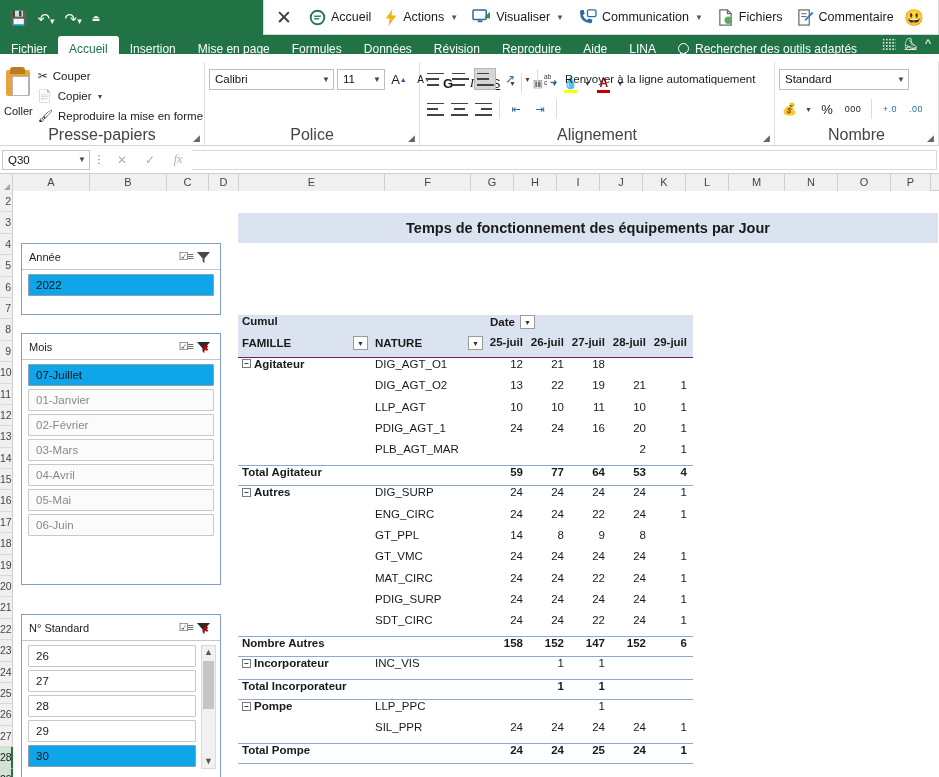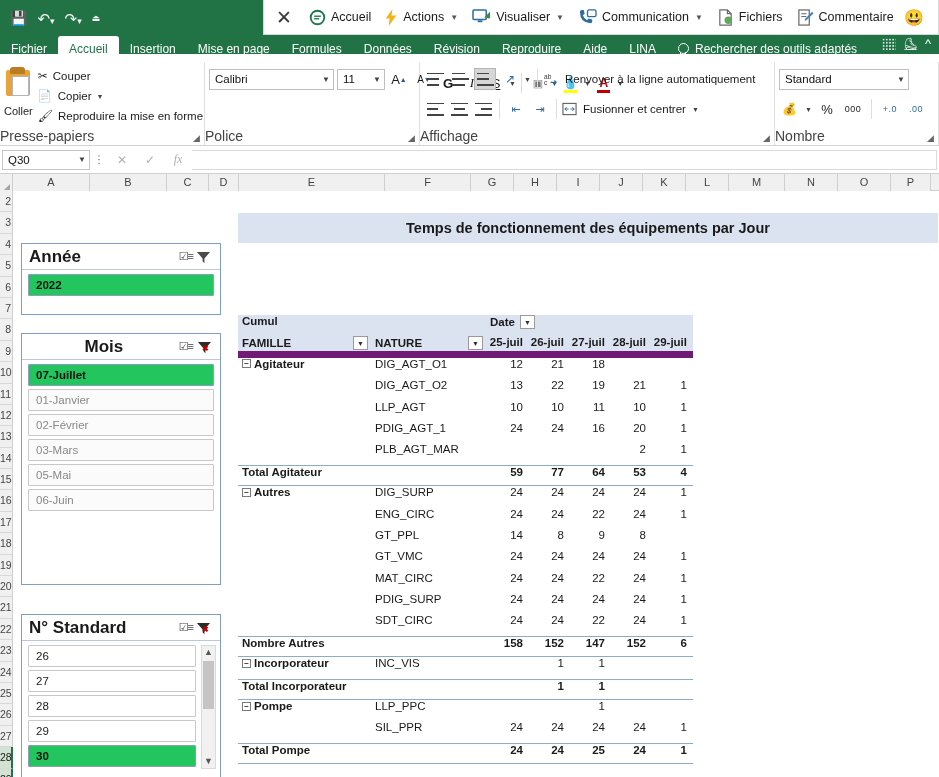--- a/index.html
+++ b/index.html
@@ -49,21 +49,21 @@
     background-image: radial-gradient(circle, #ffffff 35%, transparent 36%);
     background-size: 3.2px 3.2px; opacity:.85; }
 
   
   .ribbon {
     position:absolute; left:0; top:62px; width:939px; height:84px;
     background:#ffffff; border-bottom:1px solid #d4d4d4;
     display:flex; align-items:stretch;
   }
   .rgroup { position:relative; display:flex; flex-direction:column; border-right:1px solid #e0e0e0; padding:3px 4px 0 4px; }
-  .rgroup-label { position:absolute; bottom:1px; left:0; right:0; font-size:14px; color:#444; }
+  .rgroup-label { position:absolute; bottom:1px; left:0; right:0; text-align:center; font-size:16px; color:#444; }
   .rgroup-exp { position:absolute; bottom:2px; right:4px; font-size:9px; color:#666; }
   .rbody { display:flex; gap:2px; height:62px; }
 
   .paste-btn { width:52px; display:flex; flex-direction:column; align-items:center; justify-content:flex-start; padding-top:2px;gap:37px; }
   .paste-ic { width:28px; height:30px; position:relative; }
   .clip { position:absolute; left:2px; top:3px; width:24px; height:26px; background:#e8a33d; border-radius:2px; }
   .clip2 { position:absolute; left:6px; top:0px; width:15px; height:7px; background:#b97d22; border-radius:3px 3px 0 0; }
   .page { position:absolute; left:8px; top:9px; width:17px; height:20px; background:#fff; border:1px solid #b5b5b5; }
   .paste-label { font-size:11px; color:#222; margin-top:1px; }
   .paste-caret { font-size:8px; color:#444; }
@@ -131,48 +131,48 @@
   .cells { position:absolute; left:13px; top:17px; right:0; bottom:0; background:#fff; }
 
   
   .title-banner { position:absolute; left:225px; top:22px; width:700px; height:30px;
                   background:#dce3f0; display:flex; align-items:center; justify-content:center;
                   font-size:14.5px; font-weight:bold; color:#1a1a1a; }
 
   
   .slicer { position:absolute; background:#ffffff; border:1px solid #7f9ec4; }
   .slicer-hdr { height:26px; display:flex; align-items:center; padding:0 7px; border-bottom:1px solid #bcc8da; }
-  .slicer-title { font-size:17px; font-weight:bold; color:#1a1a1a; flex:1; }
+  .slicer-title { font-size:11px; font-weight:normal; color:#1a1a1a; flex:1; }
   .sl-ic { width:17px; height:15px; position:relative; margin-left:3px; }
   .multi-ic { font-size:11px; color:#444; letter-spacing:-1px; }
   .slicer-body { padding:4px 6px 6px 6px; display:flex; flex-direction:column; gap:3px; position:relative; }
   .sl-item { height:22px; border:1px solid #c8c8c8; background:#fbfbfb; font-size:11.5px;
              color:#888; display:flex; align-items:center; padding:0 7px; border-radius:1px; }
   .sl-item.active { background:#acbfd9; border:1px solid #8b9fbc; color:#111; font-weight:bold; }
   .sl-item.enabled { color:#1a1a1a; background:#ffffff; }
-  .sl-item.enabled.active { background:#22c55e; font-weight:bold; color:#111; }
+  .sl-item.enabled.active { background:#0ea5e9; font-weight:normal; color:#111; }
   .sl-scroll { position:absolute; right:4px; top:4px; bottom:4px; width:15px; background:#f1f1f1; border:1px solid #dadada;
                display:flex; flex-direction:column; justify-content:space-between; align-items:center; }
   .sl-scroll .arr { font-size:9px; color:#555; height:13px; line-height:13px; }
   .sl-scroll .thumb { position:absolute; left:1px; right:1px; top:15px; height:48px; background:#c5c5c5; }
 
   
   .pivot { position:absolute; left:225px; top:124px; width:455px; font-size:11.5px; color:#1a1a1a; }
   .pvrow { display:flex; align-items:flex-start; height:21.4px; }
   .pv-cumul { background:#dce3f0; }
   .pv-hdr { background:#dce3f0; font-weight:bold; }
   .c-fam { width:133px; padding-left:4px; display:flex; align-items:center; white-space:nowrap; overflow:hidden; }
   .c-nat { width:115px; padding-left:4px; display:flex; align-items:center; white-space:nowrap; }
   .c-val { width:41px; text-align:right; padding-right:4px; white-space:nowrap; }
   .filt-btn { width:15px; height:14px; border:1px solid #9a9a9a; background:#fff; font-size:7px;
               color:#333; display:flex; align-items:center; justify-content:center; margin-left:auto; margin-right:3px; }
   .expander { width:9px; height:9px; border:1px solid #7a7a7a; background:#fff; font-size:8px;
               line-height:7px; text-align:center; color:#333; margin-right:3px; flex:none; }
   .pv-total { font-weight:bold; border-top:1px solid #8ea9c9; border-bottom:1px solid #8ea9c9; }
-  .pv-bottom { border-bottom:7px solid #701a75; }
+  .pv-bottom { border-bottom:1px solid #701a75; }
   .hdr-datelabel { width:107px; padding-left:4px; display:flex; align-items:center; }
   .bold { font-weight:bold; }
 </style>
 </head>
 <body>
 
 <div id="app">
 
   <div class="topbar">
     <div class="qat">
@@ -413,31 +413,23 @@
               </span>
             </div>
           <span class="sep-v"></span>
           <div class="btn-sq">
               <span style="font-size:11px;color:#2b6ca3;">⇤</span>
             </div>
           <div class="btn-sq">
               <span style="font-size:11px;color:#2b6ca3;">⇥</span>
             </div>
           <span class="sep-v"></span>
-          <div class="wrap-item">
-            <svg width="15" height="14" viewBox="0 0 16 14">
-              <rect x="1" y="1" width="14" height="12" fill="none" stroke="#555" stroke-width="1.1"></rect>
-              <path d="M3 7 h4 M5 5 l-2 2 l2 2 M13 7 h-4 M11 5 l2 2 l-2 2" stroke="#2b6ca3" stroke-width="1" fill="none"></path>
-            </svg>
-            <span>Fusionner et centrer</span>
-            <span class="tinycaret">▼</span>
-          </div>
-        </div>
-      </div>
-      <div class="rgroup-label">Affichage</div>
+        </div>
+      </div>
+      <div class="rgroup-label">Alignement</div>
       <div class="rgroup-exp">◢</div>
     </div>
 
     <div class="rgroup" style="width:164px;">
       <div class="rbody" style="flex-direction:column; padding-top:2px;">
         <div class="fontrow1">
           <div class="combo numfmt">
             <span class="cv">Standard</span>
             <span class="cc">▼</span>
           </div>
@@ -548,36 +540,37 @@
             <svg width="15" height="14" viewBox="0 0 16 15">
                 <polygon points="1,1 15,1 9,8 9,13 7,11 7,8" fill="#4a4a4a"></polygon>
               </svg>
           </span>
         </div>
         <div class="slicer-body">
           <div class="sl-item enabled active">2022</div>
         </div>
       </div>
 
-      <div class="slicer" style="left:8px; top:142px; width:200px; height:252px;text-align:center;">
+      <div class="slicer" style="left:8px; top:142px; width:200px; height:252px;">
         <div class="slicer-hdr">
           <span class="slicer-title">Mois</span>
           <span class="multi-ic">☑≡</span>
           <span class="sl-ic" style="padding-top:2px; position:relative;">
             <svg width="15" height="14" viewBox="0 0 16 15">
                 <polygon points="1,1 15,1 9,8 9,13 7,11 7,8" fill="#2b2b2b"></polygon>
               </svg>
             <span style="position:absolute; left:6px; top:5px; font-size:8px; color:#c00000; font-weight:bold;">✖</span>
           </span>
         </div>
         <div class="slicer-body">
           <div class="sl-item enabled active">07-Juillet</div>
           <div class="sl-item">01-Janvier</div>
           <div class="sl-item">02-Février</div>
           <div class="sl-item">03-Mars</div>
+          <div class="sl-item">04-Avril</div>
           <div class="sl-item">05-Mai</div>
           <div class="sl-item">06-Juin</div>
         </div>
       </div>
 
       <div class="slicer" style="left:8px; top:423px; width:200px; height:175px;">
         <div class="slicer-hdr">
           <span class="slicer-title">N° Standard</span>
           <span class="multi-ic">☑≡</span>
           <span class="sl-ic" style="padding-top:2px; position:relative;">

